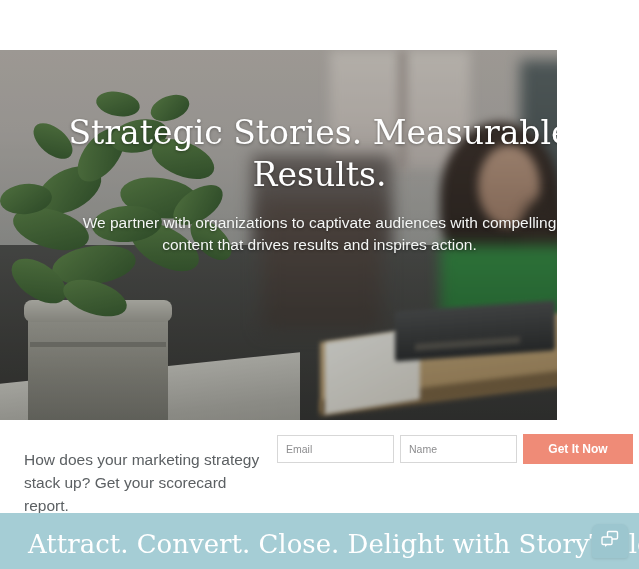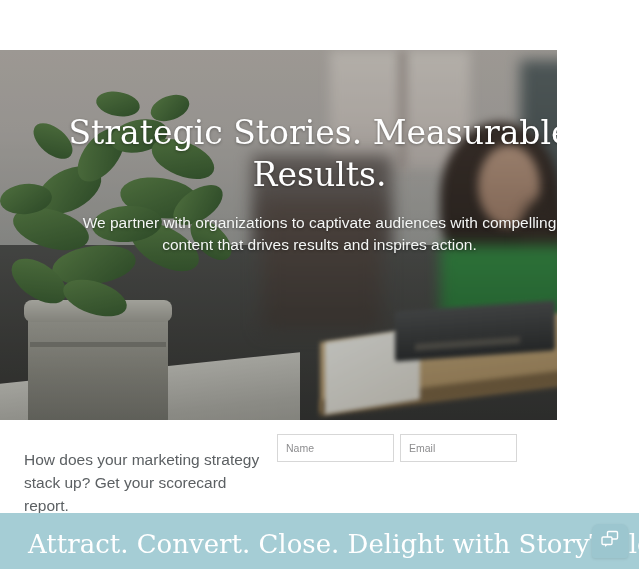--- a/index.html
+++ b/index.html
@@ -320,22 +320,23 @@
       <div class="hero-title">Strategic Stories. Measurable Results.</div>
       <div class="hero-sub">We partner with organizations to captivate audiences with compelling content that drives results and inspires action.</div>
     </div>
   </div>
 
   <div class="cta">
     <div class="cta-text">How does your marketing strategy stack up? Get your scorecard report.</div>
   </div>
 
   <div class="cta-form">
+    <input class="field" type="text" placeholder="Email" style="">
     <input class="field" type="text" placeholder="Name" style="">
-    <input class="field" type="text" placeholder="Email" style="">
+    <button class="get-btn">Get It Now</button>
   </div>
 
   <div class="bottom">
     <div class="bottom-title">Attract. Convert. Close. Delight with StoryTeller.</div>
   </div>
 
   <div class="chat-widget">
     <span>
       <svg width="20" height="18" viewBox="0 0 20 18">
         <rect x="7.5" y="1.5" width="10" height="7.5" rx="1.2" fill="none" stroke="#ffffff" stroke-width="1.4"></rect>

